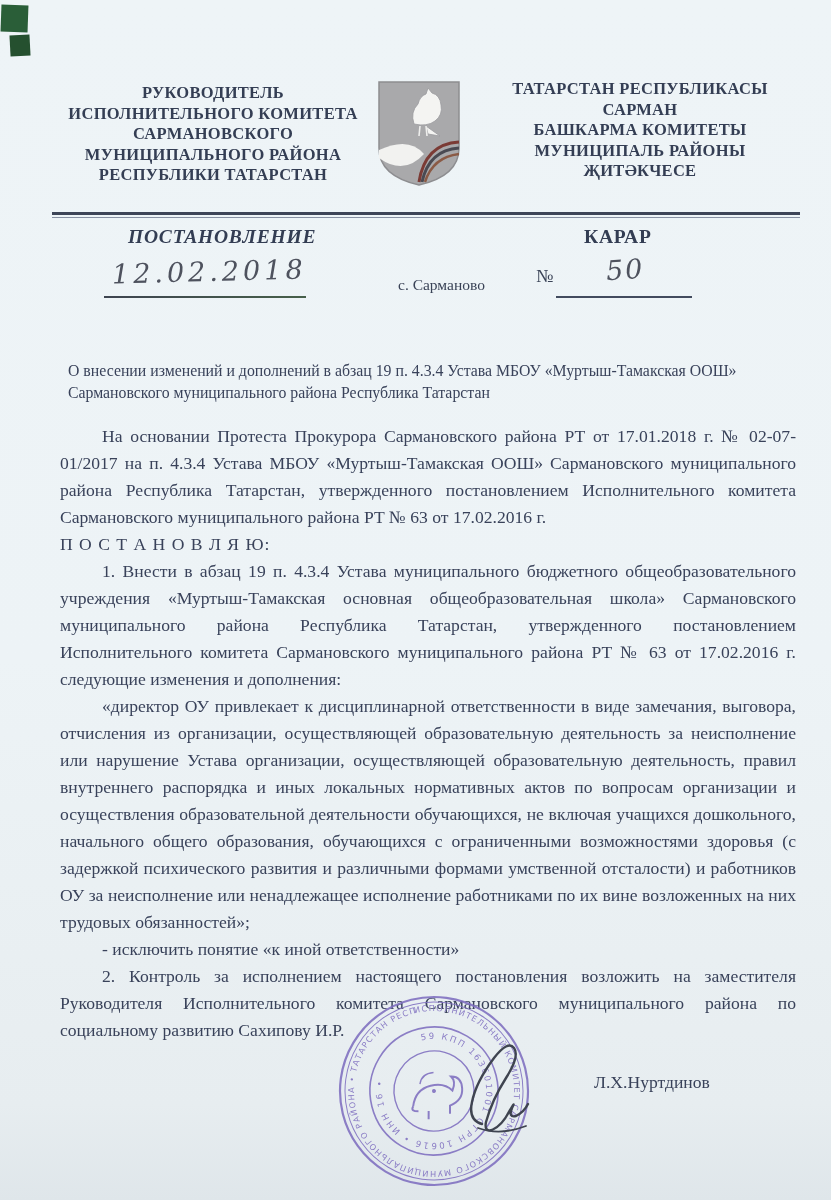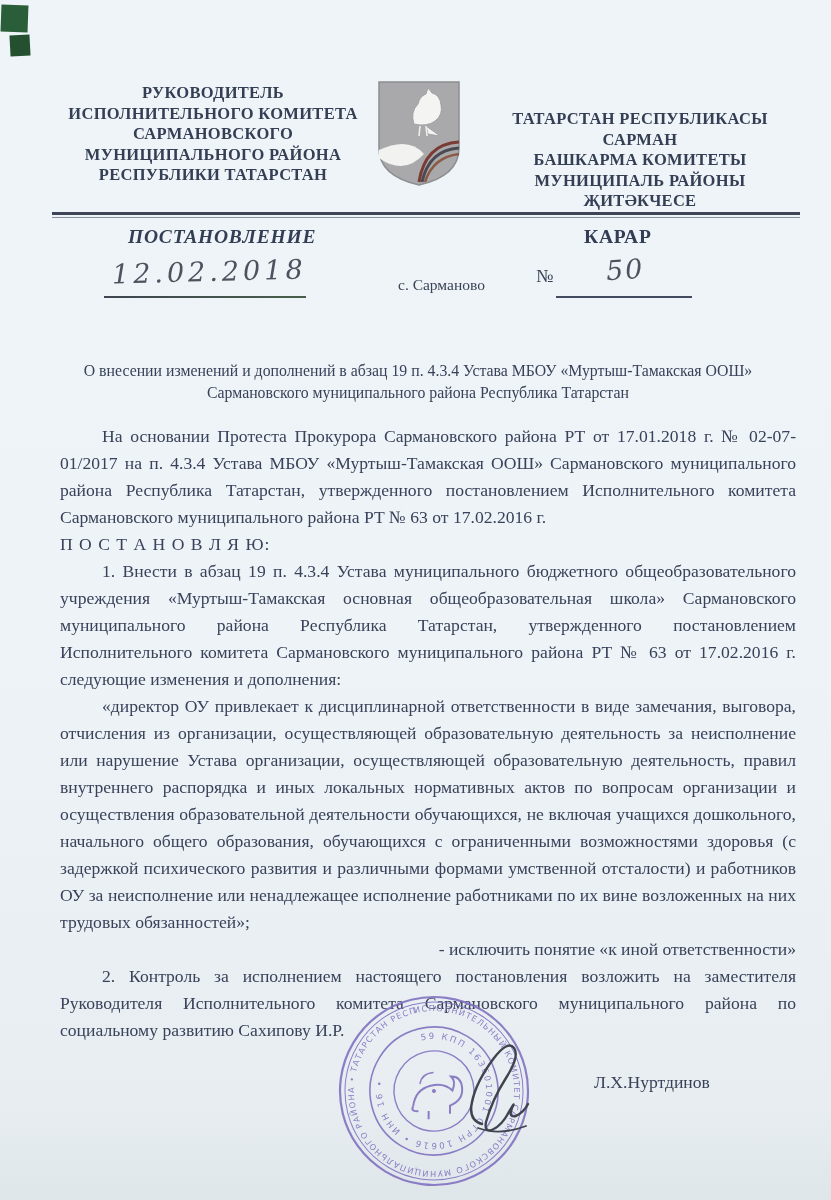--- a/index.html
+++ b/index.html
@@ -8,41 +8,41 @@
     background:linear-gradient(180deg,#eef4f7 0%,#edf3f6 55%,#e7edf0 92%,#dfe6ea 100%);
     font-family:"Liberation Serif","DejaVu Serif",serif;color:#39425a;
   }
   .abs{position:absolute;}
   
   .mark1{left:1px;top:5px;width:27px;height:27px;background:#2a5e38;transform:rotate(2deg);}
   .mark2{left:10px;top:35px;width:20px;height:21px;background:#25502f;transform:rotate(-3deg);}
   
   .org{font-weight:bold;text-align:center;font-size:16.5px;line-height:20.5px;color:#343e54;letter-spacing:.3px;}
   .org-left{left:52px;top:83px;width:322px;}
-  .org-right{left:468px;top:79px;width:344px;margin-top:30px;}
+  .org-right{left:468px;top:79px;width:344px;}
   
   .rule{left:52px;top:212px;width:748px;height:2px;border-top:3px solid #3d4557;border-bottom:1px solid #8790a2;}
   .doc-type{font-size:19.5px;font-weight:bold;letter-spacing:.8px;color:#333d53;}
   .dt-ru{left:128px;top:226px;font-style:italic;}
   .dt-tat{left:584px;top:226px;}
   
   .hw{font-family:"DejaVu Serif",serif;font-style:italic;color:#4e525e;}
   .hw-date{left:112px;top:256px;font-size:27px;letter-spacing:4px;transform:rotate(-1.5deg);}
   .hw-num{left:606px;top:254px;font-size:27px;letter-spacing:2px;transform:rotate(-4deg);}
   .uline{height:0;border-bottom:2px solid #4b5550;}
   .ul-date{left:104px;top:296px;width:202px;border-image:linear-gradient(90deg,#3e4450,#47604a) 1;}
   .ul-num{left:556px;top:296px;width:136px;border-bottom-color:#424b5e;}
   .place{left:398px;top:276px;font-size:15.5px;color:#3a4357;}
   .num-sign{left:536px;top:266px;font-size:18px;color:#3a4357;}
   
-  .title{left:68px;top:360px;width:700px;text-align:center;font-size:15.8px;line-height:21.5px;color:#39425a;}
+  .title{left:68px;top:360px;width:700px;font-size:15.8px;line-height:21.5px;color:#39425a;}
   .body{left:60px;top:423px;width:736px;font-size:17.6px;line-height:27px;color:#39425a;}
   .body p{margin:0;text-align:justify;text-indent:42px;}
   .body p.center{text-align:left;text-indent:0;letter-spacing:1px;}
-  .body p.noj{text-align:right;}
+  .body p.noj{text-align:left;}
   
   .sig-lines{left:60px;top:1057px;font-size:17.6px;line-height:27.5px;color:#39425a;}
   .sig-name{left:594px;top:1072px;font-size:17.6px;color:#39425a;}
   .stamp{left:328px;top:993px;opacity:.88;}
   .autograph{left:452px;top:1036px;}
 </style>
 </head>
 <body>
 
 <div class="page">

